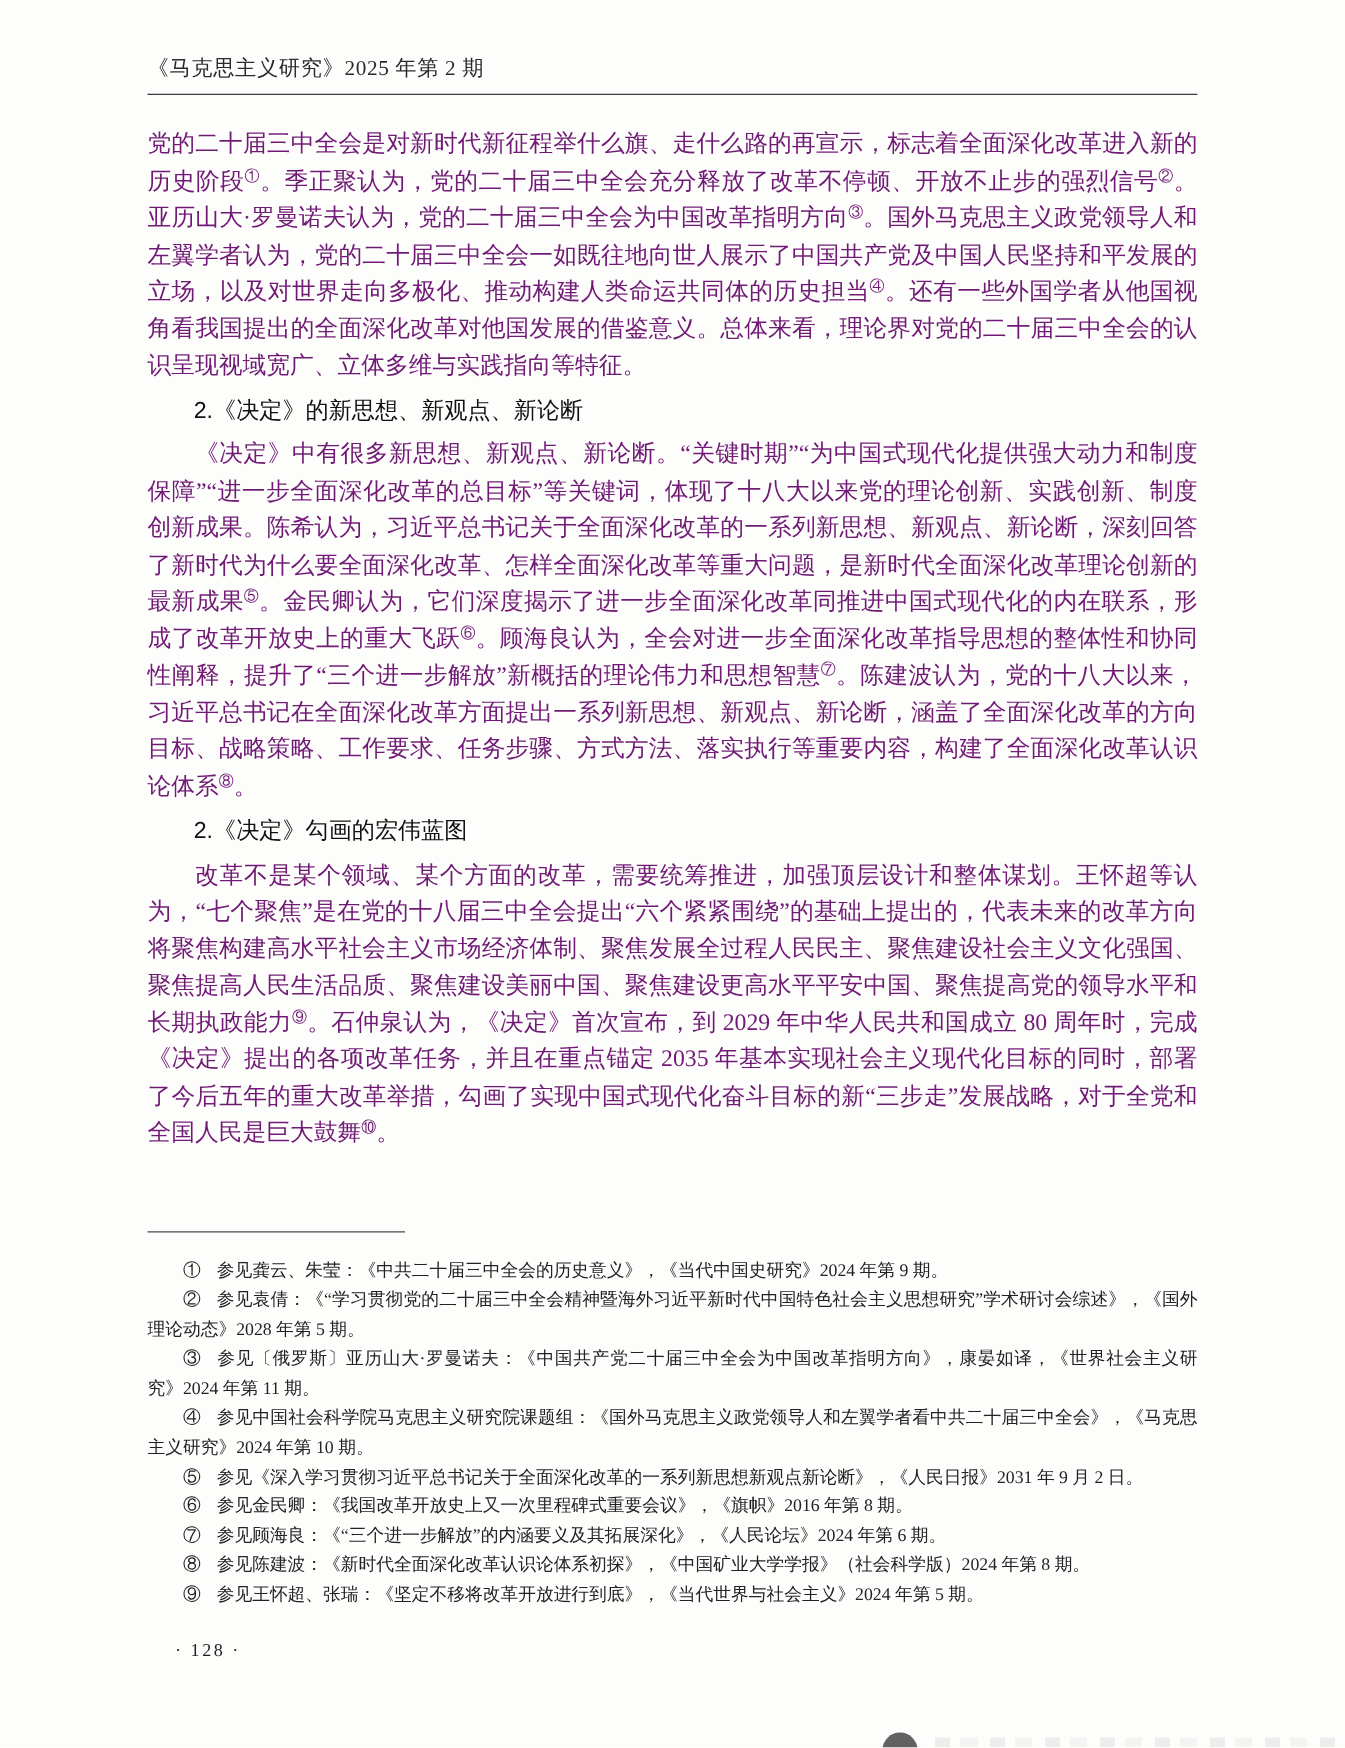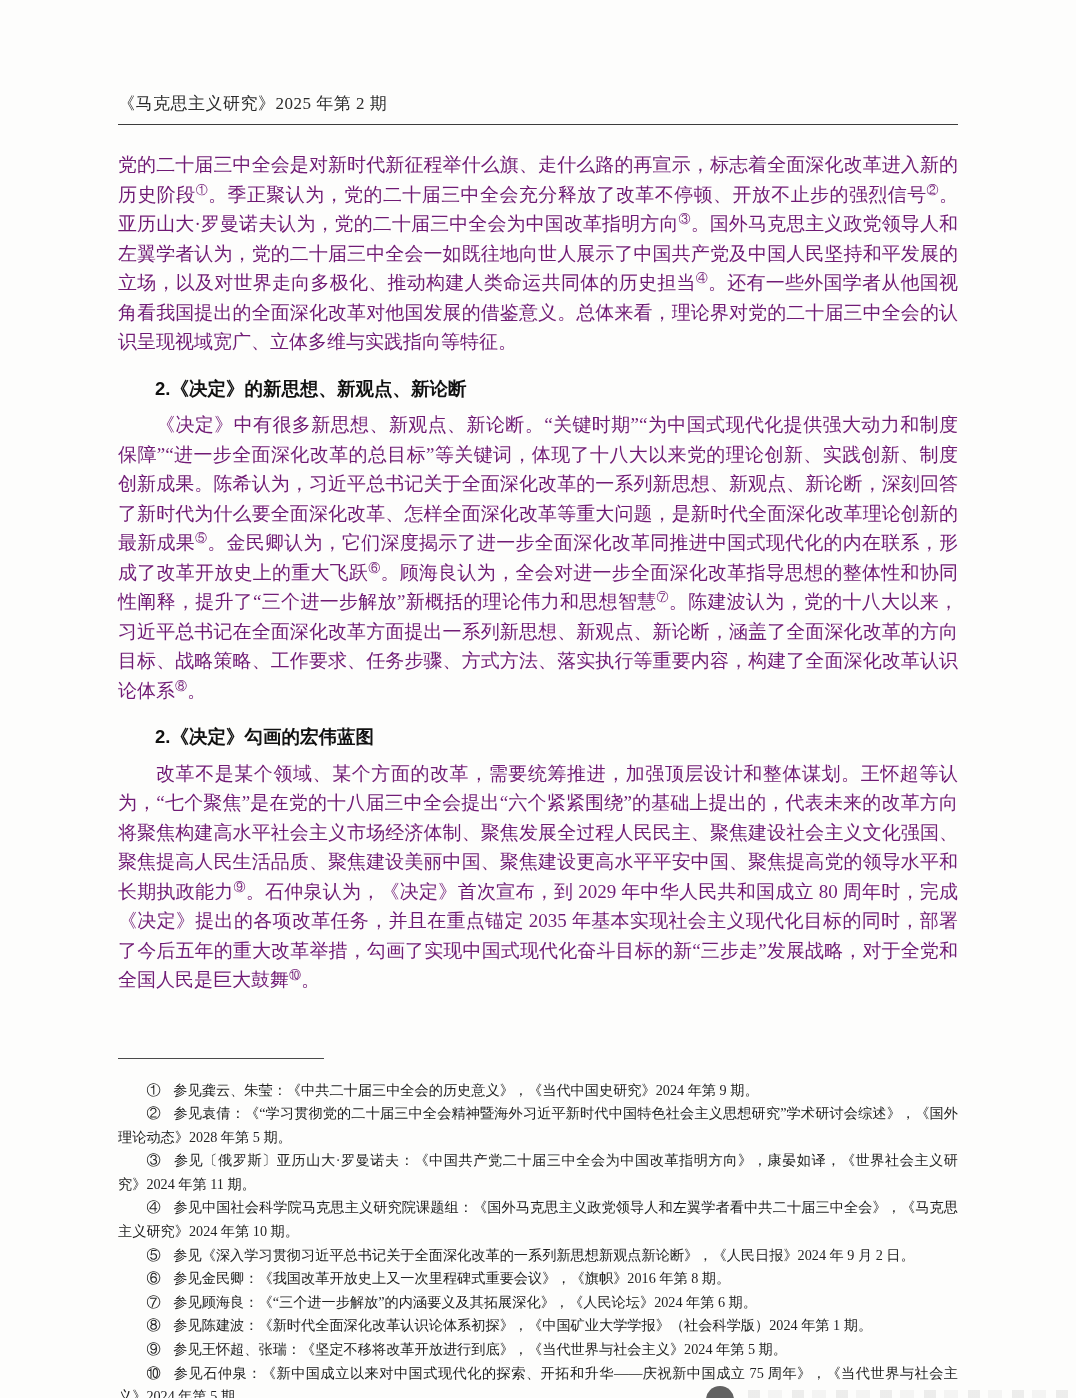--- a/index.html
+++ b/index.html
@@ -10,21 +10,21 @@
     margin: 0 auto;
     background: #fdfdfc;
     overflow: hidden;
     font-family: "Liberation Serif", "DejaVu Serif", serif;
     color: #1c1c1c;
     box-sizing: border-box;
   }
   .col { margin: 0 118px; }
 
   
-  .header { padding-top: 92px; }
+  .header { padding-top: 43px; }
   .journal-line {
     font-size: 17px;
     letter-spacing: 0.5px;
     color: #2b2b2b;
   }
   .header-rule {
     margin-top: 9px;
     border-top: 1.6px solid #3c3c3c;
     height: 0;
   }
@@ -41,23 +41,23 @@
     text-indent: 2em;
   }
   .body-para.no-indent { text-indent: 0; }
   .body-para sup {
     font-size: 12px;
     line-height: 0;
     vertical-align: 0.55em;
     letter-spacing: 0;
   }
   .section-heading {
-    margin: 17px 0 7px 0;
+    margin: 5px 0 7px 0;
     font-family: "Liberation Sans", "DejaVu Sans", sans-serif;
-    font-weight: 700;
+    font-weight: 400;
     font-size: 18.5px;
     line-height: 29.5px;
     text-indent: 2em;
     color: #111;
   }
 
   
   .footnotes { margin-top: 63px; }
   .footnote-rule {
     width: 206px;
@@ -123,26 +123,25 @@
     <p class="section-heading">2.《决定》勾画的宏伟蓝图</p>
     <p class="body-para">改革不是某个领域、某个方面的改革，需要统筹推进，加强顶层设计和整体谋划。王怀超等认为，“七个聚焦”是在党的十八届三中全会提出“六个紧紧围绕”的基础上提出的，代表未来的改革方向将聚焦构建高水平社会主义市场经济体制、聚焦发展全过程人民民主、聚焦建设社会主义文化强国、聚焦提高人民生活品质、聚焦建设美丽中国、聚焦建设更高水平平安中国、聚焦提高党的领导水平和长期执政能力<sup>⑨</sup>。石仲泉认为，《决定》首次宣布，到 2029 年中华人民共和国成立 80 周年时，完成《决定》提出的各项改革任务，并且在重点锚定 2035 年基本实现社会主义现代化目标的同时，部署了今后五年的重大改革举措，勾画了实现中国式现代化奋斗目标的新“三步走”发展战略，对于全党和全国人民是巨大鼓舞<sup>⑩</sup>。</p>
   </div>
 
   <div class="footnotes col">
     <div class="footnote-rule"></div>
     <p class="footnote"><span class="fn-marker">①</span><span class="fn-text">参见龚云、朱莹：《中共二十届三中全会的历史意义》，《当代中国史研究》2024 年第 9 期。</span></p>
     <p class="footnote"><span class="fn-marker">②</span><span class="fn-text">参见袁倩：《“学习贯彻党的二十届三中全会精神暨海外习近平新时代中国特色社会主义思想研究”学术研讨会综述》，《国外理论动态》2028 年第 5 期。</span></p>
     <p class="footnote"><span class="fn-marker">③</span><span class="fn-text">参见〔俄罗斯〕亚历山大·罗曼诺夫：《中国共产党二十届三中全会为中国改革指明方向》，康晏如译，《世界社会主义研究》2024 年第 11 期。</span></p>
     <p class="footnote"><span class="fn-marker">④</span><span class="fn-text">参见中国社会科学院马克思主义研究院课题组：《国外马克思主义政党领导人和左翼学者看中共二十届三中全会》，《马克思主义研究》2024 年第 10 期。</span></p>
-    <p class="footnote"><span class="fn-marker">⑤</span><span class="fn-text">参见《深入学习贯彻习近平总书记关于全面深化改革的一系列新思想新观点新论断》，《人民日报》2024 年 9 月 2 日。</span></p>
+    <p class="footnote"><span class="fn-marker">⑤</span><span class="fn-text">参见《深入学习贯彻习近平总书记关于全面深化改革的一系列新思想新观点新论断》，《人民日报》2031 年 9 月 2 日。</span></p>
     <p class="footnote"><span class="fn-marker">⑥</span><span class="fn-text">参见金民卿：《我国改革开放史上又一次里程碑式重要会议》，《旗帜》2016 年第 8 期。</span></p>
     <p class="footnote"><span class="fn-marker">⑦</span><span class="fn-text">参见顾海良：《“三个进一步解放”的内涵要义及其拓展深化》，《人民论坛》2024 年第 6 期。</span></p>
-    <p class="footnote"><span class="fn-marker">⑧</span><span class="fn-text">参见陈建波：《新时代全面深化改革认识论体系初探》，《中国矿业大学学报》（社会科学版）2024 年第 1 期。</span></p>
+    <p class="footnote"><span class="fn-marker">⑧</span><span class="fn-text">参见陈建波：《新时代全面深化改革认识论体系初探》，《中国矿业大学学报》（社会科学版）2024 年第 8 期。</span></p>
     <p class="footnote"><span class="fn-marker">⑨</span><span class="fn-text">参见王怀超、张瑞：《坚定不移将改革开放进行到底》，《当代世界与社会主义》2024 年第 5 期。</span></p>
-    <p class="footnote"><span class="fn-marker">⑩</span><span class="fn-text">参见石仲泉：《新中国成立以来对中国式现代化的探索、开拓和升华——庆祝新中国成立 75 周年》，《当代世界与社会主义》2024 年第 5 期。</span></p>
   </div>
 
   <div class="page-number">· 128 ·</div>
 
   <div class="watermark-circle"></div>
   <div class="watermark-strip"></div>
 
 </div>
 
 </body></html>

